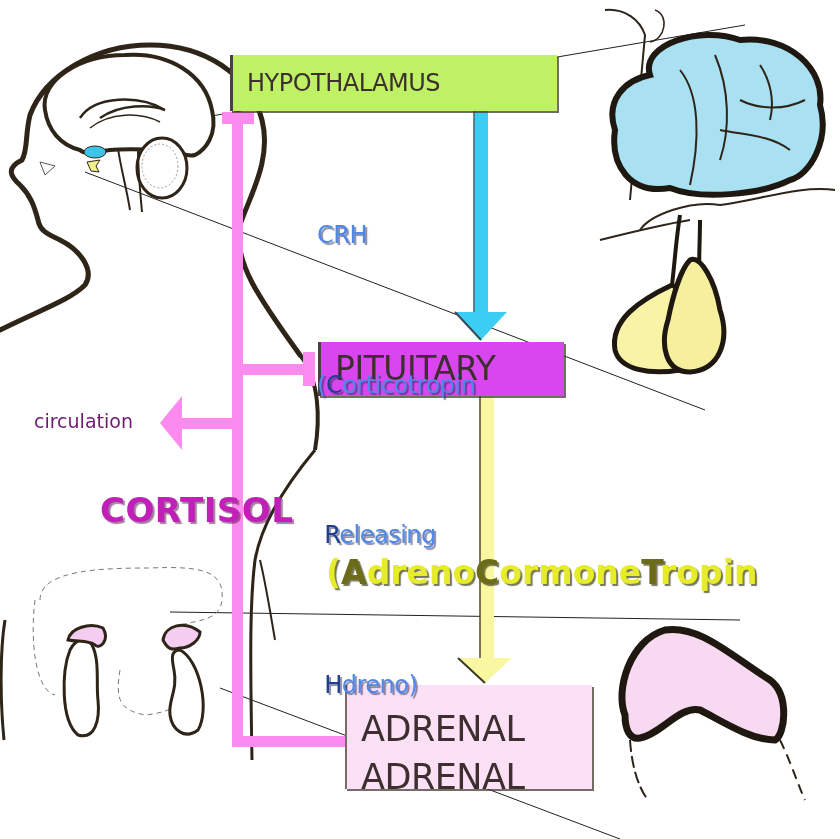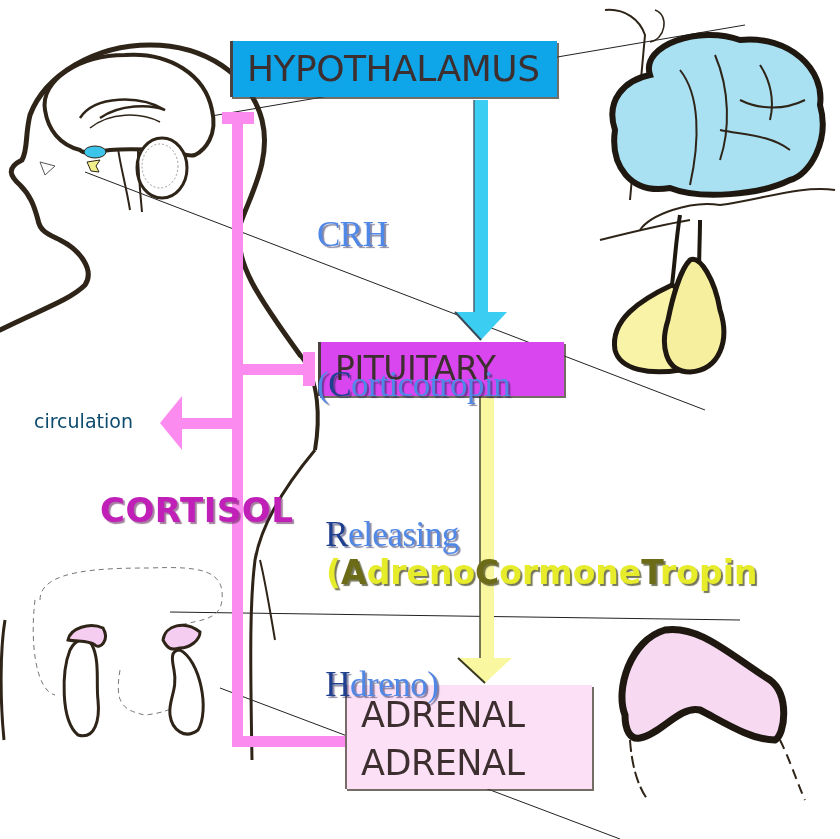--- a/index.html
+++ b/index.html
@@ -14,51 +14,50 @@
     svg.layer { position: absolute; left: 0; top: 0; }
     .box {
       position: absolute;
       box-sizing: border-box;
       color: #3d2f2f;
       font-family: "DejaVu Sans", sans-serif;
       box-shadow: 2px 2px 0 rgba(70,60,50,0.75);
       border-left: 3px solid #4a4040;
     }
     .box-hypo {
-      left: 230px; top: 41px; width: 327px; height: 56px;
-      background: #0ea5e9;
-      font-size: 36px; line-height: 56px; padding-left: 14px;
+      left: 230px; top: 55px; width: 327px; height: 56px;
+      background: #bef264;
+      font-size: 24px; line-height: 56px; padding-left: 14px;
       letter-spacing: -0.5px;
     }
     .box-pit {
       left: 318px; top: 342px; width: 246px; height: 54px;
       background: #d946ef;
       font-size: 33px; line-height: 54px; padding-left: 14px;
       letter-spacing: -0.5px;
     }
     .box-adr {
       left: 345px; top: 685px; width: 247px; height: 104px;
       background: #fbe0f6;
       border-left: 2px solid #7a6a6a;
-      font-size: 35px; line-height: 48px; padding: 6px 0 0 14px;
+      font-size: 35px; line-height: 48px; padding: 20px 0 0 14px;
       letter-spacing: -0.5px;
     }
     .hormone {
       position: absolute;
       font-family: "DejaVu Sans", sans-serif;
       font-weight: normal;
       white-space: pre;
     }
     .crh {
       left: 317px; top: 110px;
       color: #4f88e6;
-      font-size: 35px; line-height: 50px;
+      font-size: 24px; line-height: 50px;
       text-shadow: 2px 2px 1px rgba(40,40,90,0.55);
       letter-spacing: -0.5px;
-      font-family: Liberation Serif, serif;
     }
     .crh .cap { color: #1f3f8f; }
     .acth {
       left: 326px; top: 448px;
       color: #e6ec2a;
       font-weight: bold;
       font-size: 33px; line-height: 50px;
       text-shadow: 2px 2px 1px rgba(60,60,20,0.7);
       letter-spacing: 0px;
     }
@@ -71,21 +70,21 @@
       color: #c020b8;
       font-size: 34px;
       text-shadow: 2px 2px 1px rgba(90,20,80,0.55);
       letter-spacing: 0.5px;
       margin-top: 12px;
     }
     .circ {
       position: absolute;
       left: 34px; top: 410px;
       font-family: "DejaVu Sans", sans-serif;
-      font-size: 19px; color: #0c4a6e;
+      font-size: 19px; color: #701a75;
     }
   </style>
 </head>
 <body>
 
 <div id="canvas">
 
   <svg class="layer" width="840" height="839" viewBox="0 0 840 839">
 
     <g stroke="#222" stroke-width="1" fill="none">

